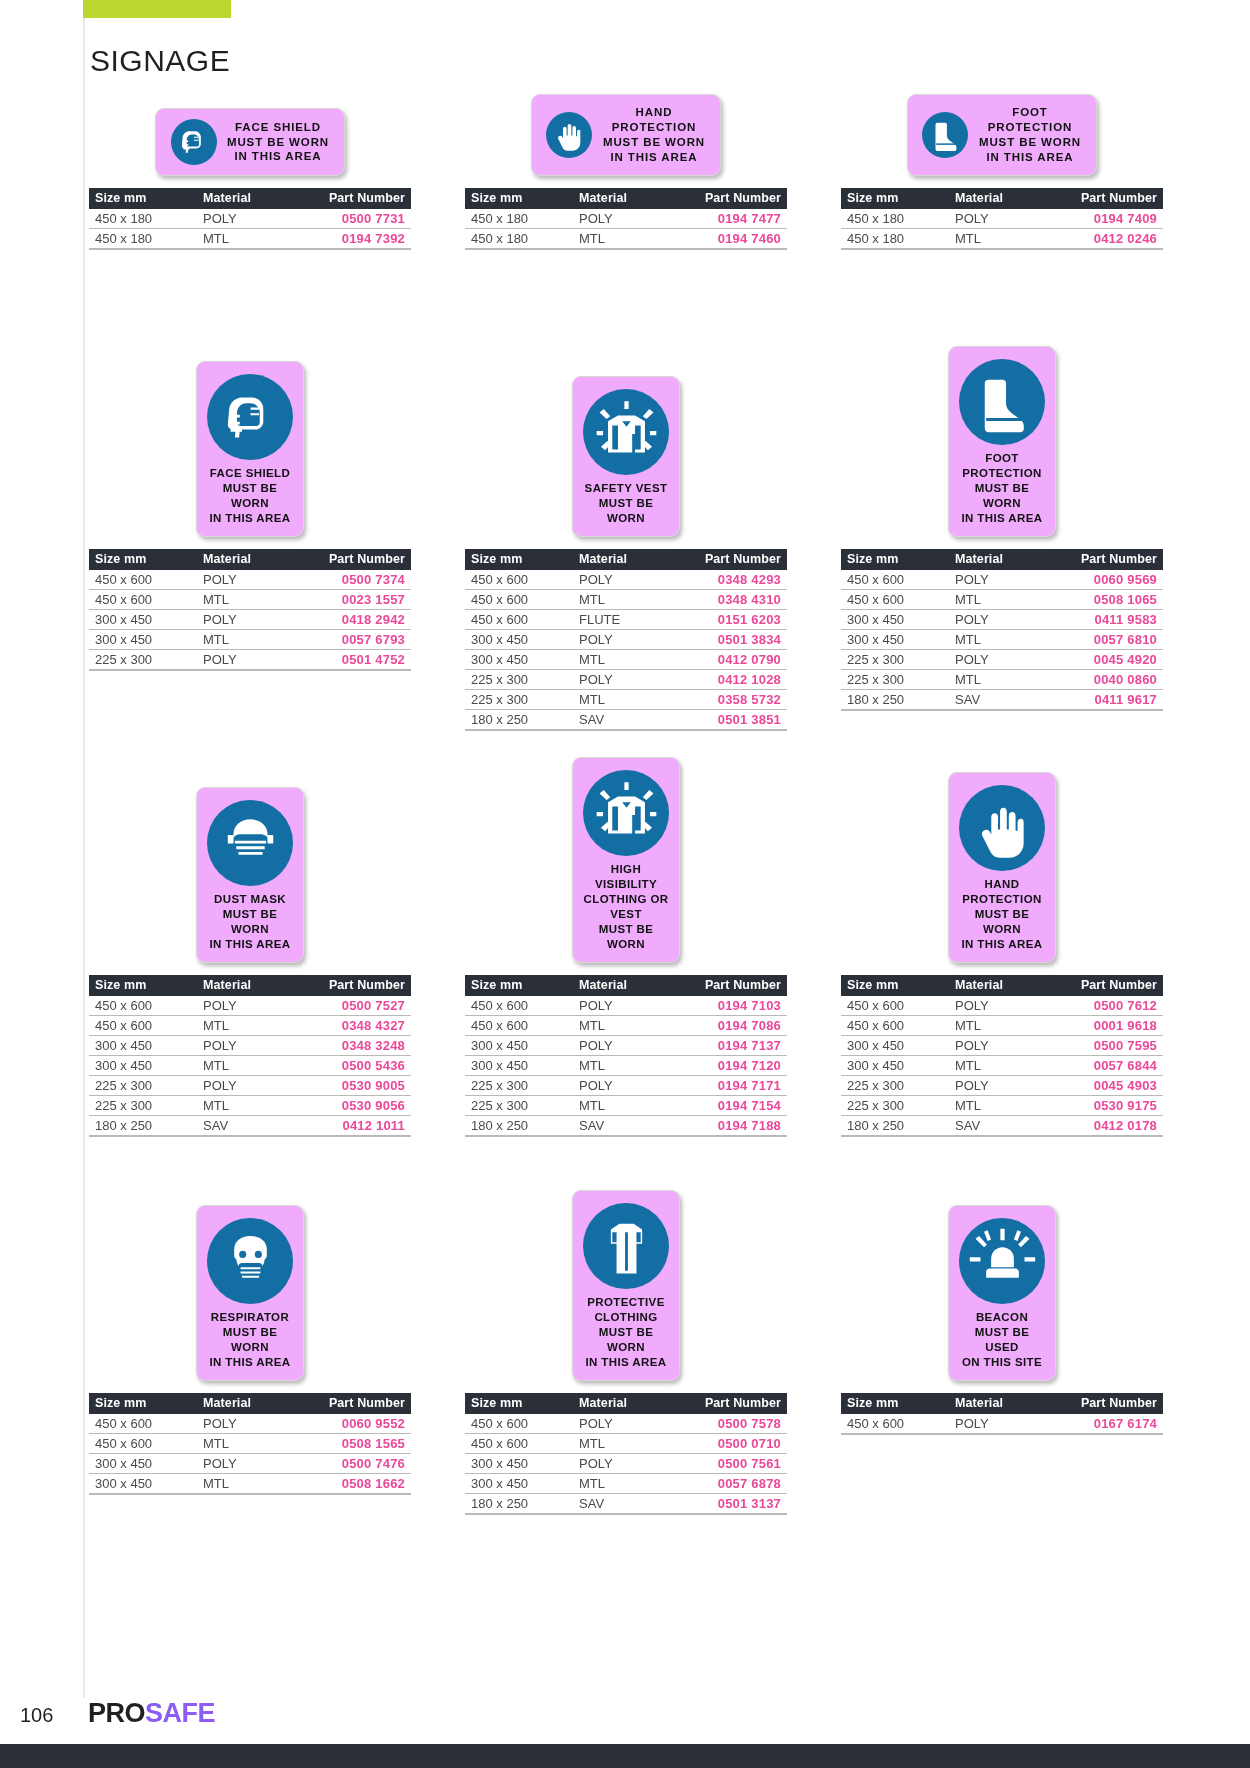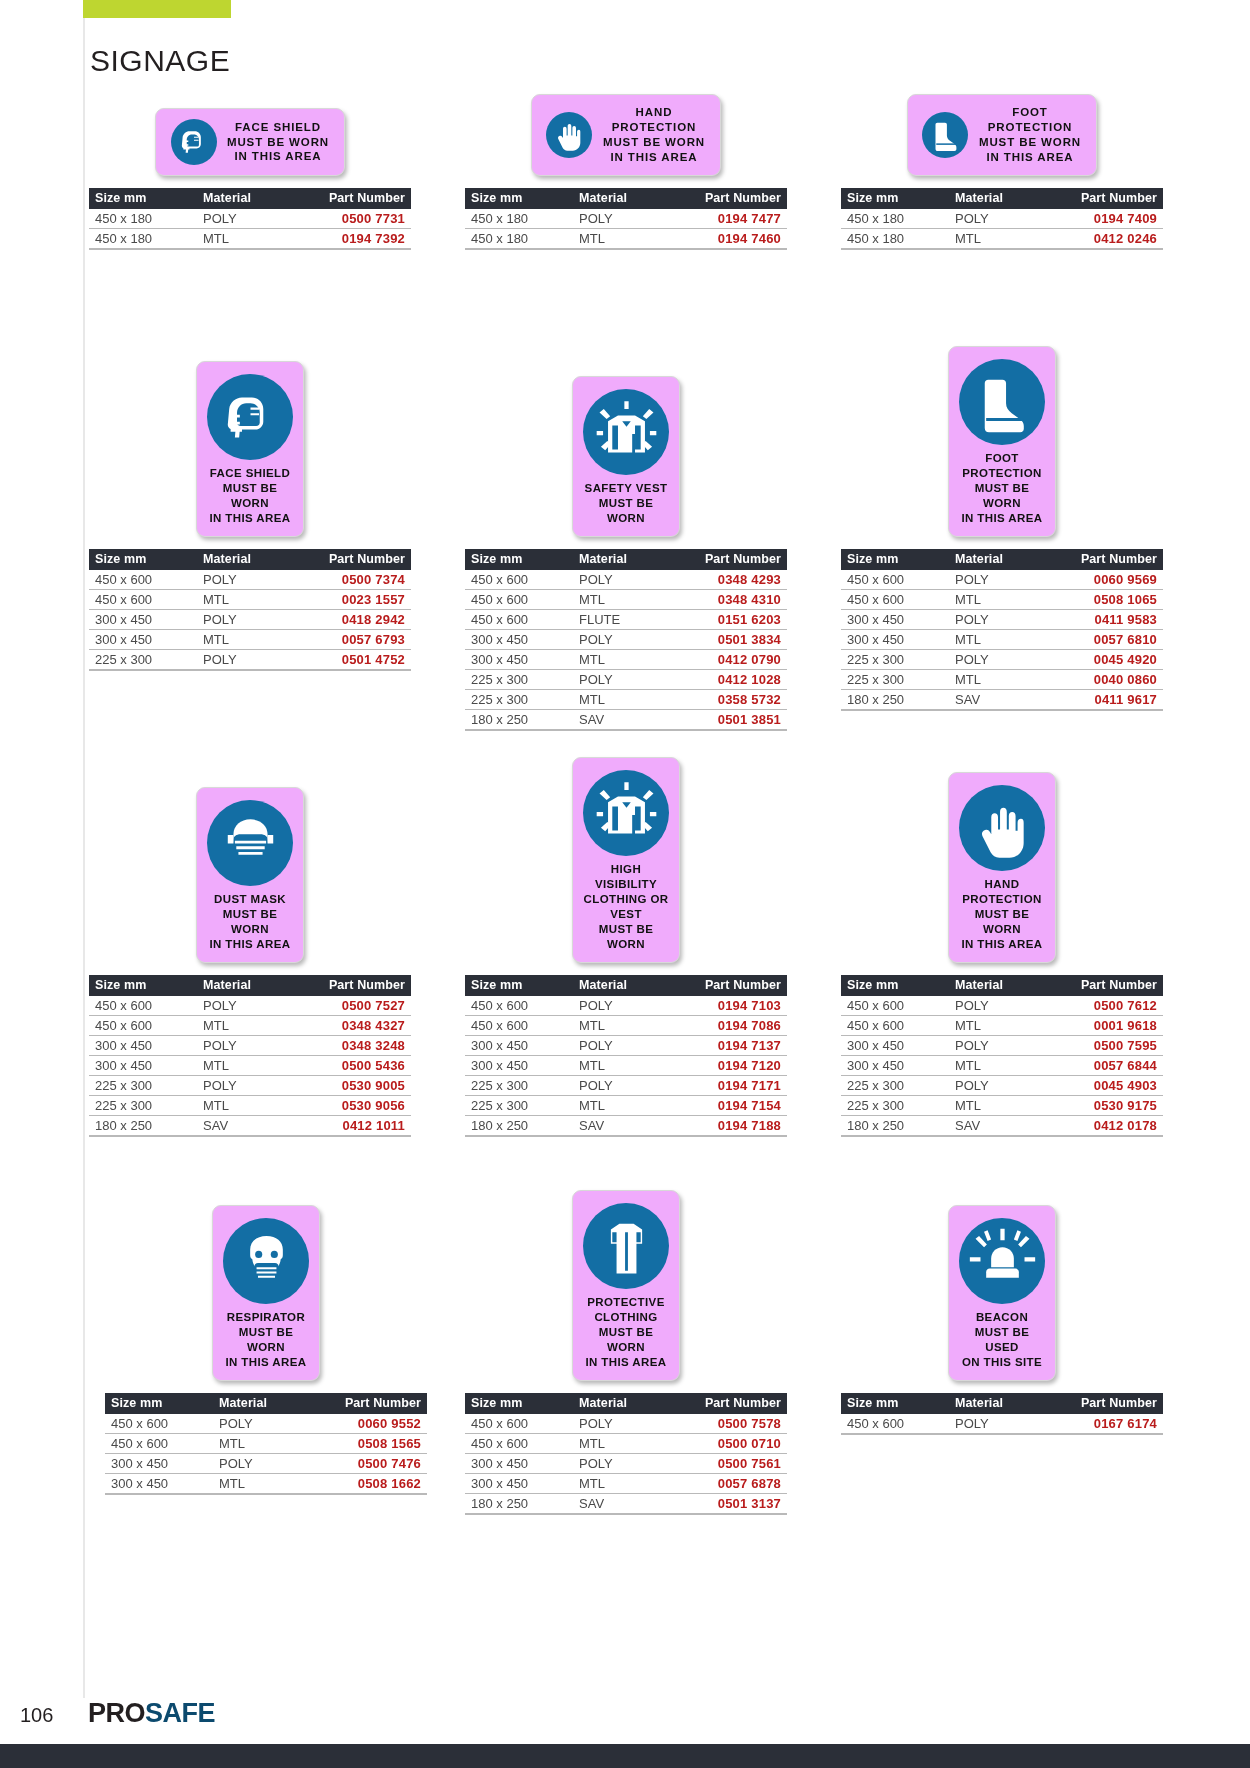--- a/index.html
+++ b/index.html
@@ -67,36 +67,36 @@
   }
   table.spec th {
     background: #2b2f38; color: #fff; font-size: 12.5px; font-weight: bold;
     text-align: left; padding: 3px 6px 4px; letter-spacing: .1px;
   }
   table.spec th.pn, table.spec td.pn { text-align: right; }
   table.spec td {
     padding: 2px 6px 2px; border-bottom: 1.2px solid #b9b9b9;
     font-size: 13px; color: #4a4a4a;
   }
-  table.spec td.pn { font-weight: bold; color: #b91c1c; letter-spacing: .2px; }
+  table.spec td.pn { font-weight: bold; color: #ec4899; letter-spacing: .2px; }
   table.spec td.sz { width: 108px; }
   table.spec td.mt { width: 108px; }
   table.spec tr:last-child td { border-bottom: 2.2px solid #b9b9b9; }
 
   
   .footer-num {
     position: absolute; left: 20px; top: 1704px;
     font-size: 20px; font-weight: normal; color: #231f20;
   }
   .footer-logo {
     position: absolute; left: 88px; top: 1698px;
     font-size: 27px; font-weight: bold; letter-spacing: -.5px;
   }
   .footer-logo .pro { color: #231f20; }
-  .footer-logo .safe { color: #0c4a6e; }
+  .footer-logo .safe { color: #8b5cf6; }
   .footer-bar {
     position: absolute; left: 0; top: 1744px;
     width: 1250px; height: 24px; background: #2b2f38;
   }
 </style>
 </head>
 <body>
 
 <div class="page">
 
@@ -609,21 +609,21 @@
               <td class="pn">0530 9175</td>
             </tr>
             <tr>
               <td class="sz">180 x 250</td>
               <td class="mt">SAV</td>
               <td class="pn">0412 0178</td>
             </tr>
           </tbody>
         </table>
       </div>
-      <div class="block colw col0" style="top: 1196px; margin-left: 16px;">
+      <div class="block colw col0" style="top: 1196px;">
         <div style="height: 185px; display: flex; align-items: flex-end; justify-content: center;">
           <div class="sign-wrap">
             <div class="sign port" style="width: 108px; min-height: 160px;">
               <div class="disc" style="width: 86px; height: 86px;">
                 <svg width="71" height="71" viewBox="0 0 100 100">
                   <path fill="#ffffff" d="M50 14c-14 0-23 8-23 19v8c0 3 1 5 3 6 1 11 10 19 20 19s19-8 20-19c2-1 3-3 3-6v-8c0-11-9-19-23-19z"></path>
                   <circle cx="39" cy="40" r="5" fill="#136ea4"></circle>
                   <circle cx="61" cy="40" r="5" fill="#136ea4"></circle>
                   <path fill="#136ea4" d="M38 52h24c3 0 5 2 5 5v6c0 7-8 13-17 13s-17-6-17-13v-6c0-3 2-5 5-5z"></path>
                   <path fill="#ffffff" d="M36 58h28v3H36zM36 64h28v3H36zM38 70h24v3H38z"></path>

